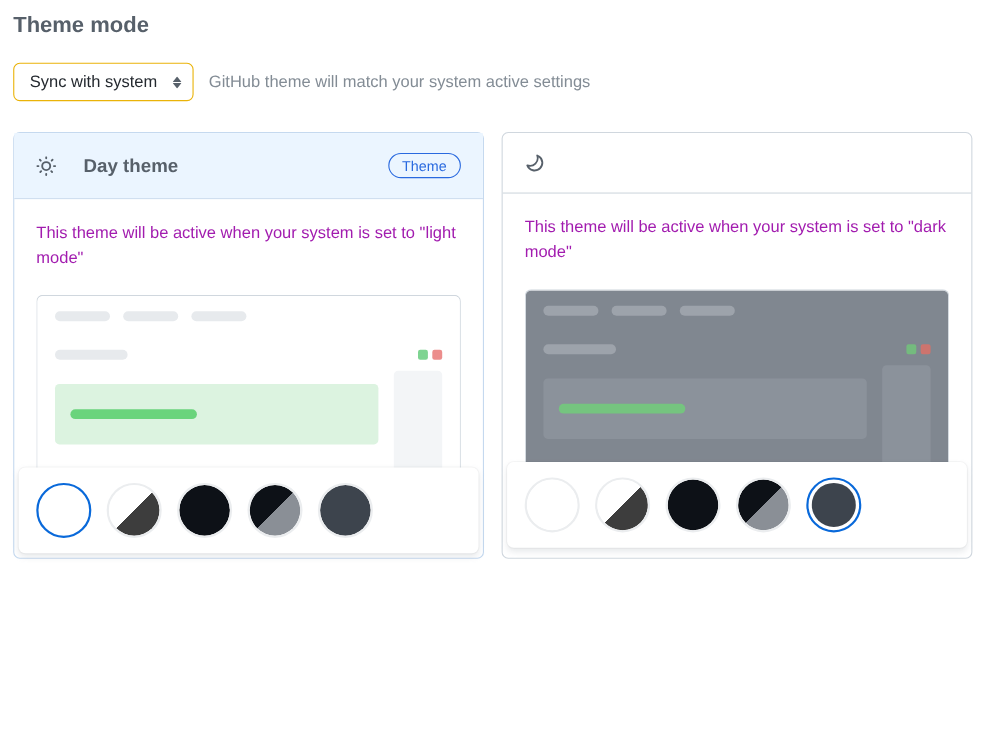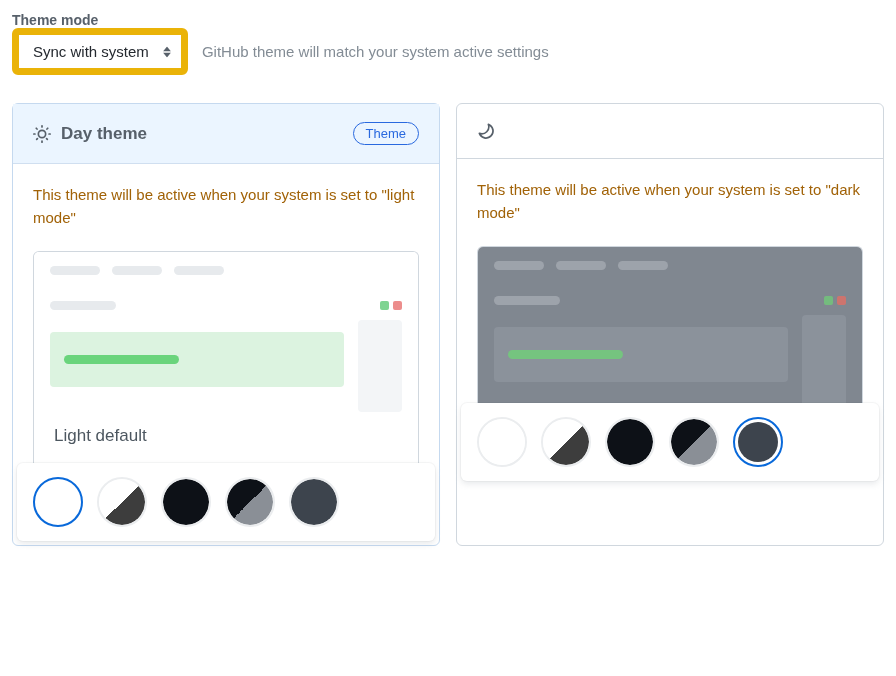--- a/index.html
+++ b/index.html
@@ -4,34 +4,34 @@
   <style>
     * { box-sizing: border-box; margin: 0; padding: 0; }
     body {
       font-family: -apple-system, BlinkMacSystemFont, "Segoe UI", Helvetica, Arial, sans-serif;
       background: #ffffff;
       padding: 12px;
       width: 896px;
       color: #24292f;
     }
     .section-label {
-      font-size: 14px;
+      font-size: 20px;
       font-weight: 600;
       color: #57606a;
-      margin-bottom: 0;
+      margin-bottom: 22px;
     }
     .mode-row {
       display: flex;
       align-items: center;
       gap: 14px;
       margin-bottom: 28px;
     }
     .select-wrap {
       position: relative;
-      border: 7px solid #eab308;
+      border: 1px solid #eab308;
       border-radius: 6px;
       background: #ffffff;
       padding: 8px 32px 8px 14px;
       font-size: 15px;
       color: #24292f;
       cursor: pointer;
     }
     .select-caret {
       position: absolute;
       right: 10px;
@@ -56,21 +56,21 @@
       border: 1px solid #d0d7de;
       border-radius: 6px;
       overflow: visible;
       position: relative;
     }
     .card-header {
       display: flex;
       align-items: center;
       padding: 18px 20px;
       border-bottom: 1px solid #d0d7de;
-      gap: 10px;
+      gap: 25px;
     }
     .card-header.active {
       background: #ebf5ff;
       border-bottom-color: #d0dff0;
     }
     .card.active {
       border-color: #c5d9ef;
     }
     .card-title {
       font-size: 17px;
@@ -85,21 +85,21 @@
       font-weight: 500;
       padding: 3px 12px;
       border-radius: 999px;
       background: transparent;
     }
     .card-body {
       padding: 20px 20px 0 20px;
     }
     .card-desc {
       font-size: 15px;
-      color: #a16207;
+      color: #a21caf;
       line-height: 1.5;
       margin-bottom: 22px;
     }
     .preview {
       border: 1px solid #d0d7de;
       border-radius: 6px 6px 0 0;
       border-bottom: none;
       overflow: hidden;
     }
     .preview-inner {
@@ -266,21 +266,20 @@
             <div class="preview-side-wrap">
               <div class="traffic">
                   <span class="t1"></span>
                   <span class="t2"></span>
                 </div>
               <div class="preview-side"></div>
             </div>
           </div>
         </div>
       </div>
-      <div class="theme-name">Light default</div>
     </div>
     <div class="swatch-strip" id="day-swatches">
         <div class="swatch selected">
           <div class="swatch-inner" style="background: rgb(255, 255, 255);"></div>
         </div>
         <div class="swatch">
           <div class="swatch-inner" style="background: linear-gradient(135deg, rgb(255, 255, 255) 0%, rgb(255, 255, 255) 50%, rgb(61, 61, 61) 50%, rgb(61, 61, 61) 100%);"></div>
         </div>
         <div class="swatch">
           <div class="swatch-inner" style="background: rgb(13, 17, 23);"></div>

